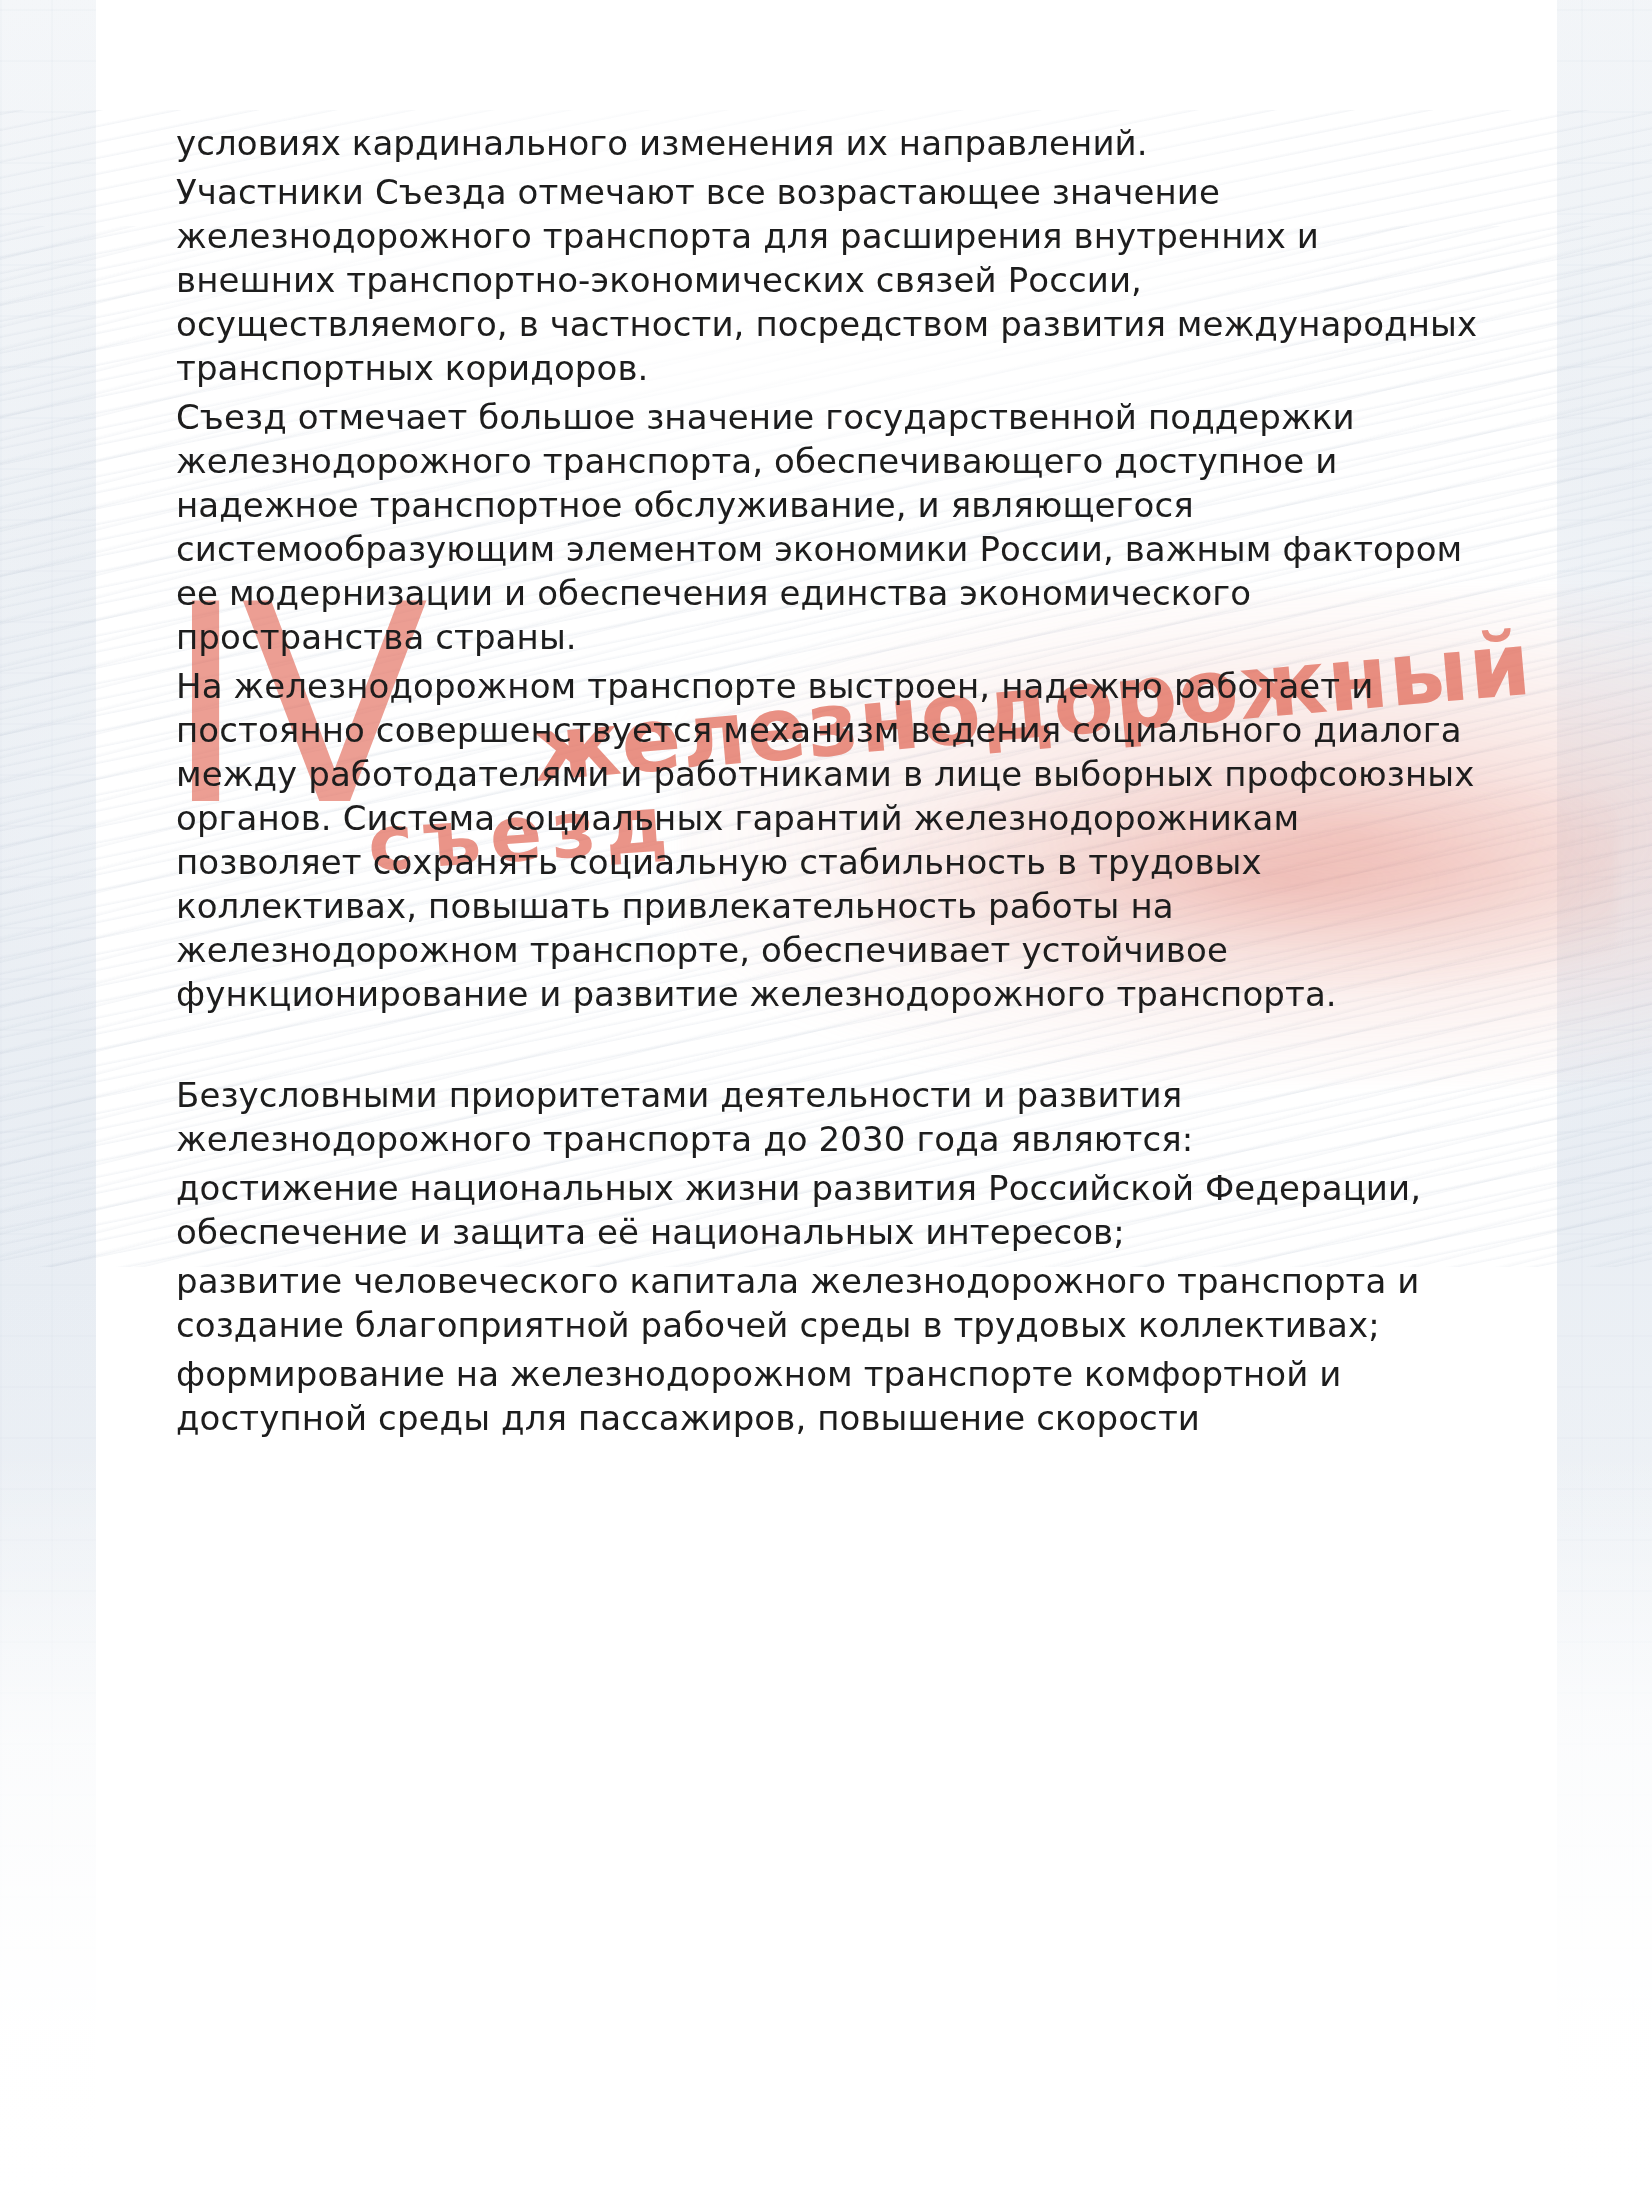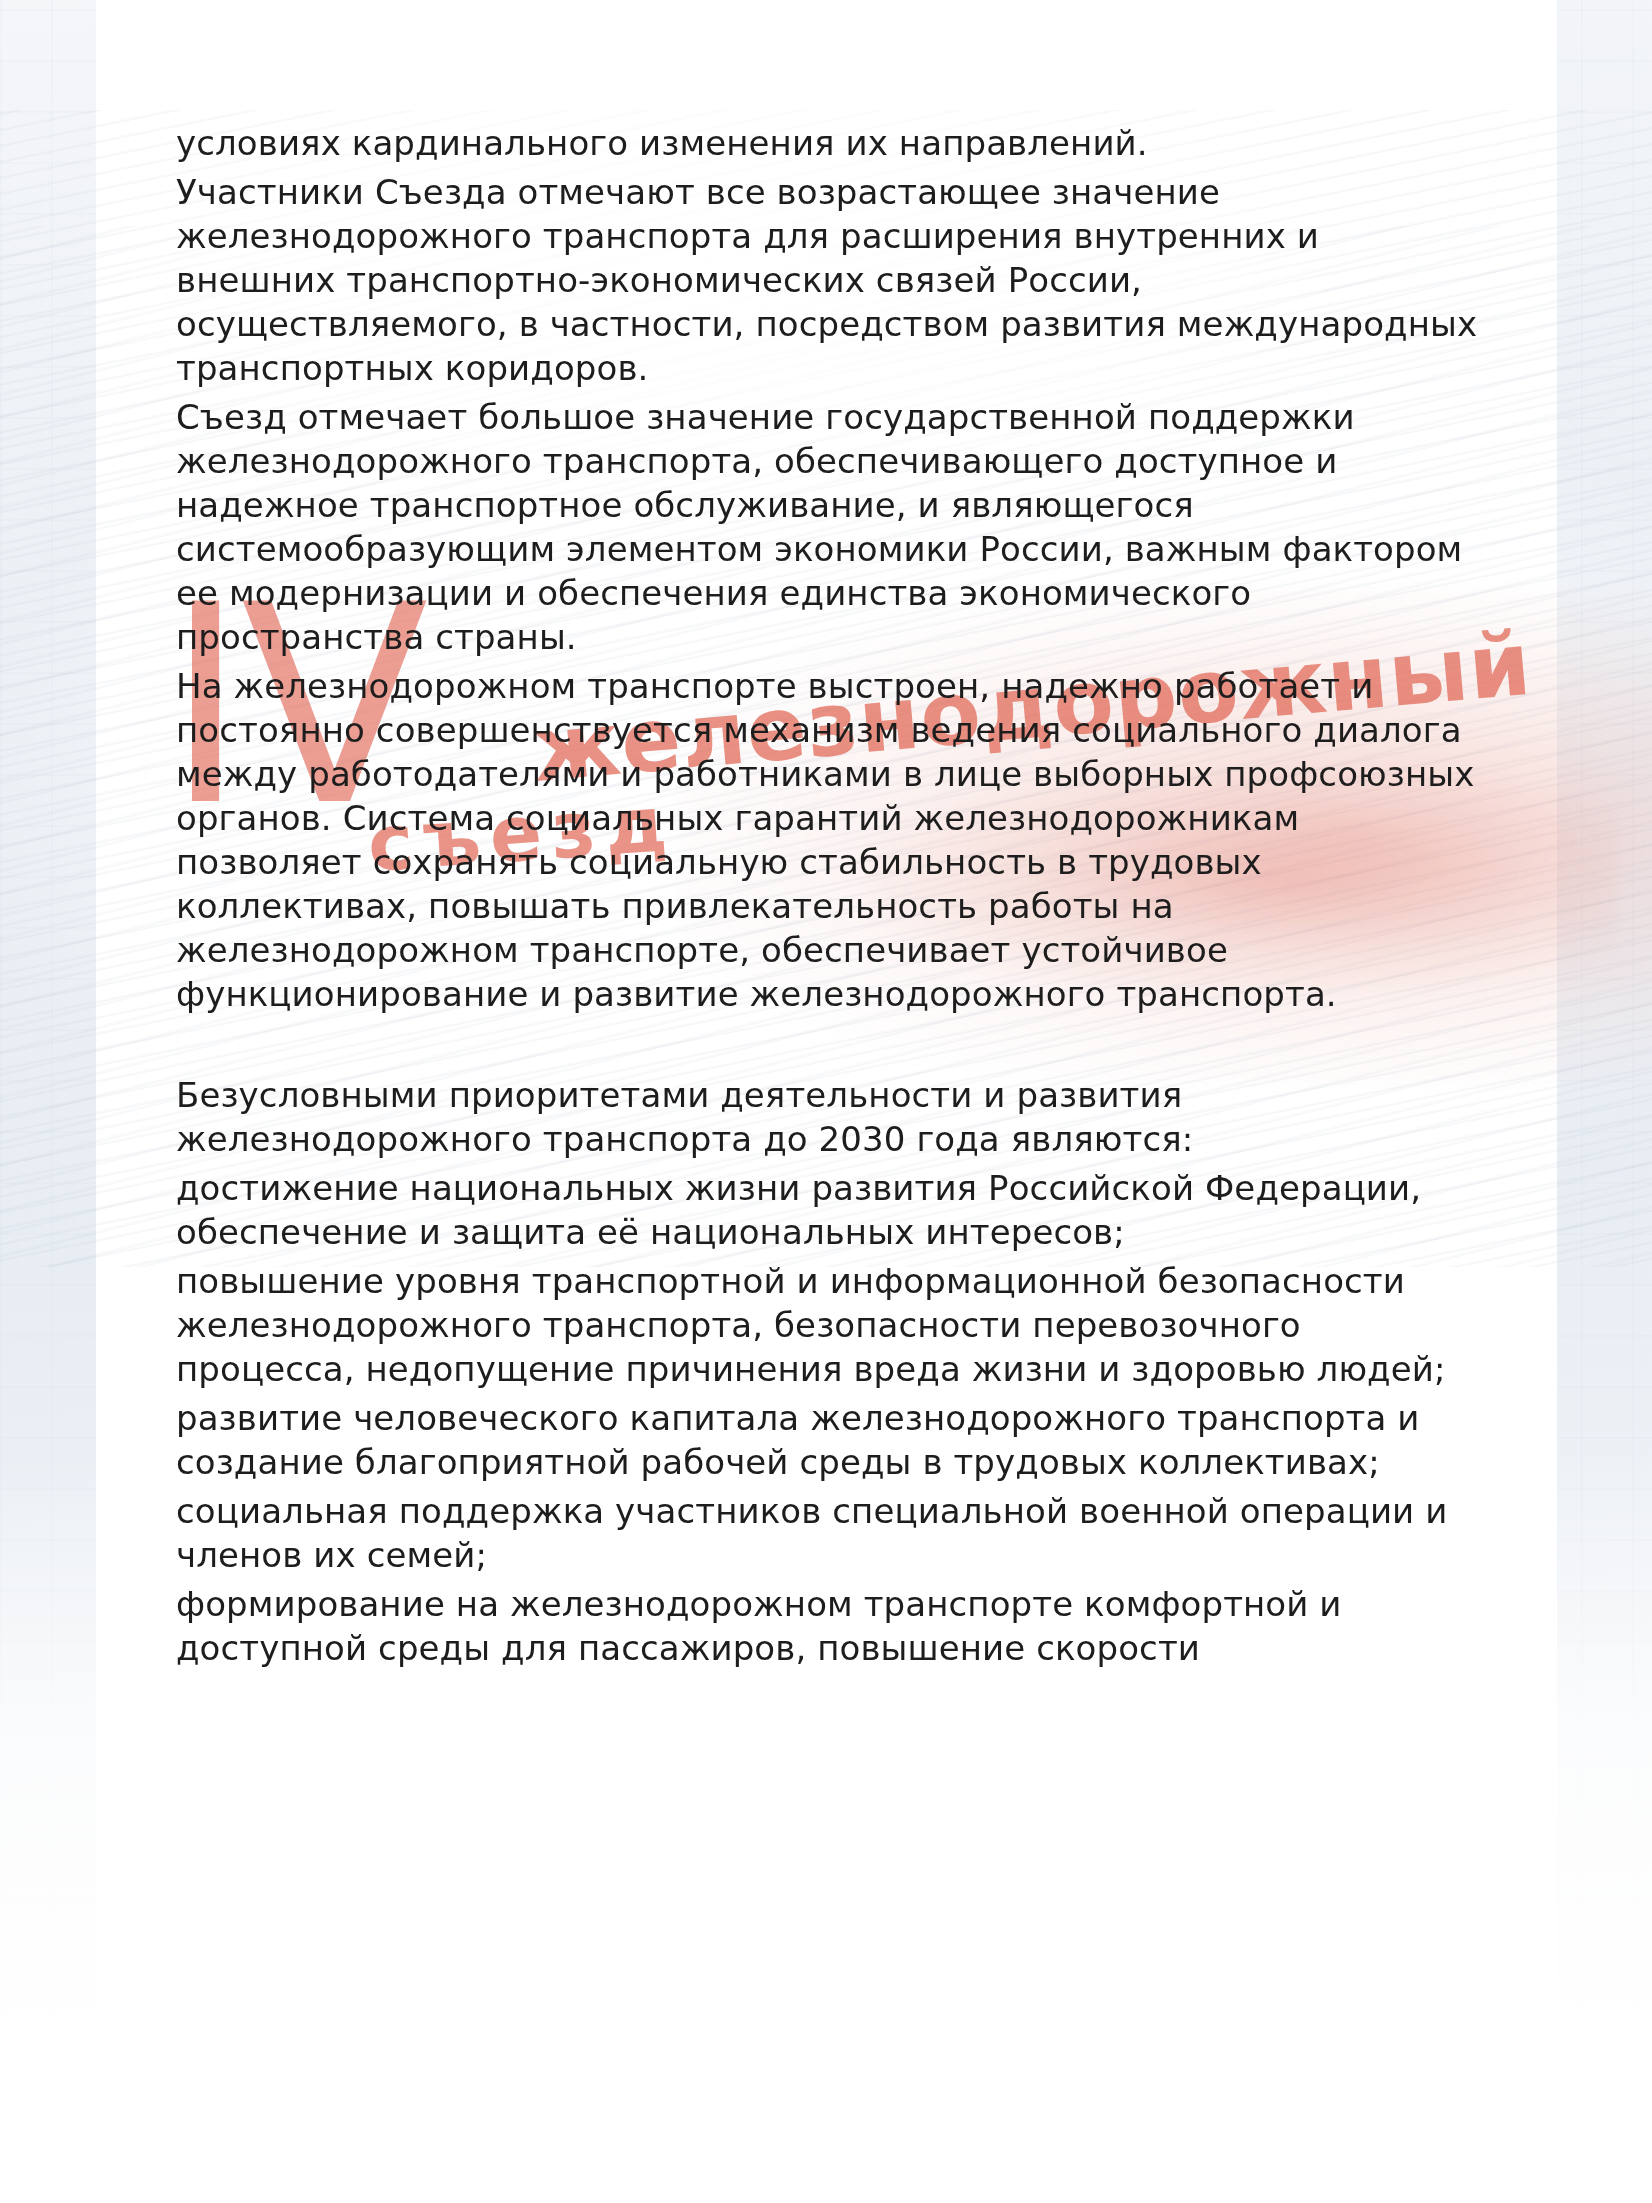--- a/index.html
+++ b/index.html
@@ -218,21 +218,19 @@
     <p class="para">условиях кардинального изменения их направлений.</p>
     <p class="para">Участники Съезда отмечают все возрастающее значение железнодорожного транспорта для расширения внутренних и внешних транспортно-экономических связей России, осуществляемого, в частности, посредством развития международных транспортных коридоров.</p>
     <p class="para">Съезд отмечает большое значение государственной поддержки железнодорожного транспорта, обеспечивающего доступное и надежное транспортное обслуживание, и являющегося системообразующим элементом экономики России, важным фактором ее модернизации и обеспечения единства экономического пространства страны.</p>
     <p class="para">На железнодорожном транспорте выстроен, надежно работает и постоянно совершенствуется механизм ведения социального диалога между работодателями и работниками в лице выборных профсоюзных органов. Система социальных гарантий железнодорожникам позволяет сохранять социальную стабильность в трудовых коллективах, повышать привлекательность работы на железнодорожном транспорте, обеспечивает устойчивое функционирование и развитие железнодорожного транспорта.</p>
 
     <div class="gap"></div>
 
     <p class="para bold">Безусловными приоритетами деятельности и развития железнодорожного транспорта до 2030 года являются:</p>
 
     <p class="para">достижение национальных жизни развития Российской Федерации, обеспечение и защита её национальных интересов;</p>
-    <p class="para">повышение уровня транспортной и информационной безопасности железнодорожного транспорта, безопасности перевозочного процесса, недопущение причинения вреда жизни и здоровью людей;</p>
     <p class="para">развитие человеческого капитала железнодорожного транспорта и создание благоприятной рабочей среды в трудовых коллективах;</p>
-    <p class="para">социальная поддержка участников специальной военной операции и членов их семей;</p>
     <p class="para">формирование на железнодорожном транспорте комфортной и доступной среды для пассажиров, повышение скорости</p>
 
   </div>
 
 </div>
 
 
 </body></html>

